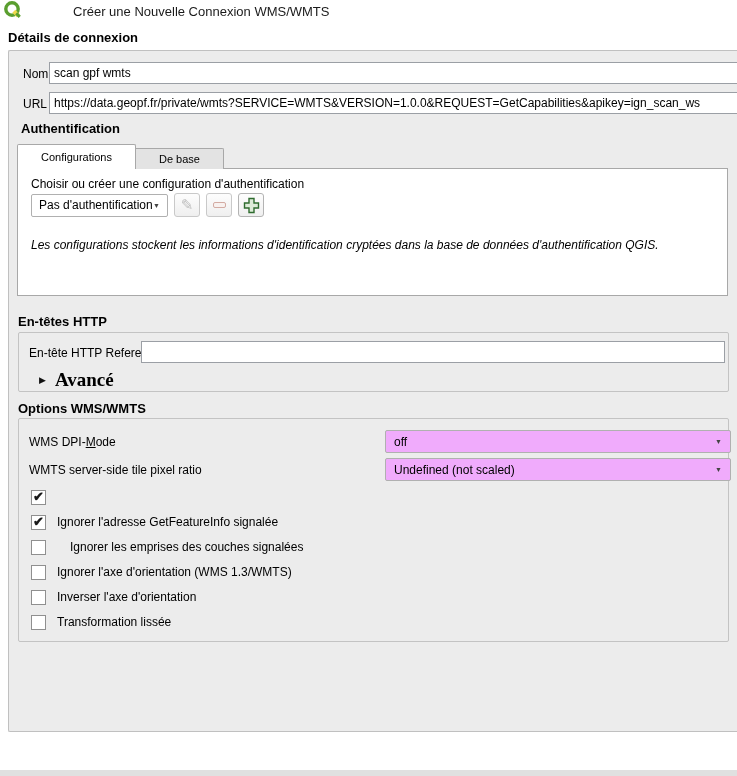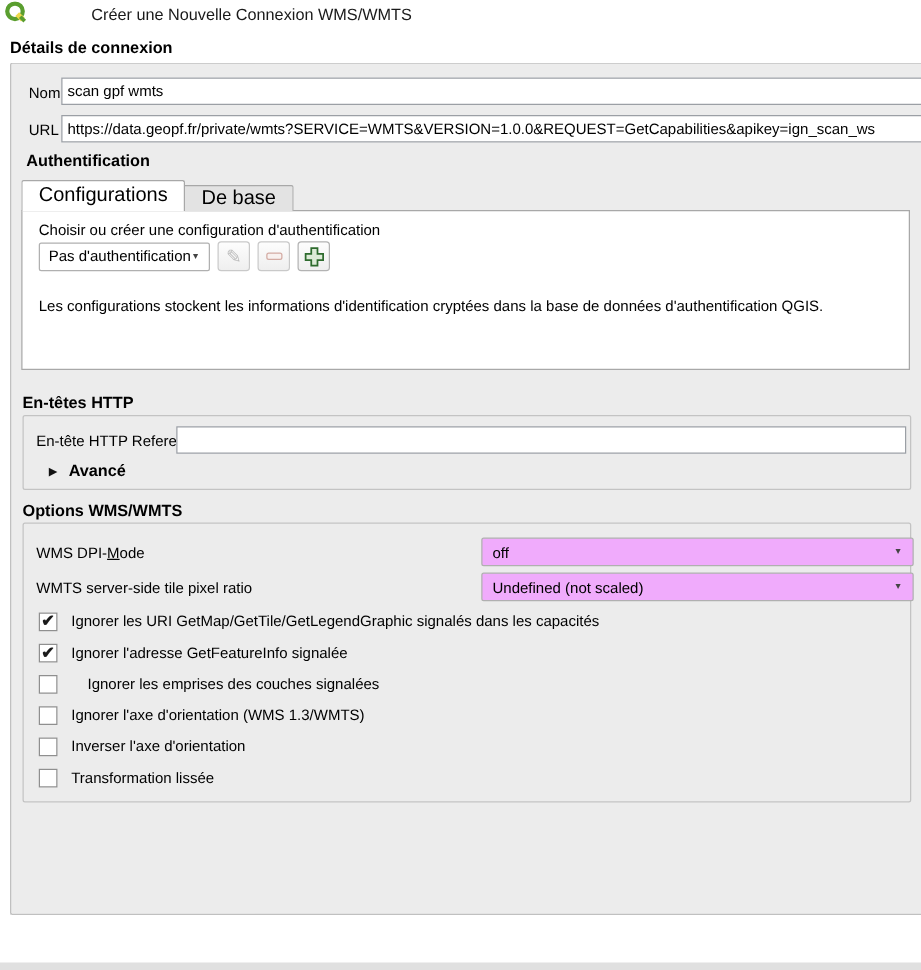--- a/index.html
+++ b/index.html
@@ -28,22 +28,22 @@
   .text-input {
     position:absolute; height:22px; background:#fff; border:1px solid #9b9fa5;
     font-family:"Liberation Sans", sans-serif; font-size:12px; color:#000;
     padding:0 4px; outline:none;
   }
   .section-title { position:absolute; font-size:13px; font-weight:bold; }
 
   
   .tabbar { position:absolute; left:8px; top:93px; height:25px; display:flex; align-items:flex-end; z-index:2; }
   .tab {
-    font-size:16px; border:1px solid #a8a8a8; border-bottom:none;
-    padding:0 13px; display:flex; align-items:center; cursor:default;
+    font-size:11px; border:1px solid #a8a8a8; border-bottom:none;
+    padding:0 23px; display:flex; align-items:center; cursor:default;
   }
   .tab.active { background:#fff; height:25px; border-radius:2px 2px 0 0; position:relative; z-index:3; }
   .tab.inactive { background:#e3e3e3; height:21px; border-left:none; border-radius:0 2px 0 0; }
   .tab-pane {
     position:absolute; left:8px; top:117px; width:711px; height:128px;
     background:#ffffff; border:1px solid #a8a8a8; z-index:1;
   }
   .choose-label { position:absolute; left:13px; top:8px; }
   .auth-controls { position:absolute; left:13px; top:24px; display:flex; align-items:center; gap:6px; }
   .combo-sm {
@@ -52,32 +52,32 @@
     padding:0 7px; cursor:default;
   }
   .combo-arrow { font-size:7px; color:#444; line-height:1; }
   .tool-btn {
     width:26px; height:24px; border:1px solid #b3b3b3; border-radius:3px;
     background:linear-gradient(#fdfdfd,#efefef); display:flex; align-items:center; justify-content:center;
   }
   .tool-btn.disabled { border-color:#c9c9c9; }
   .pencil-glyph { font-size:15px; color:#bdbdbd; transform:rotate(0deg); }
   .minus-glyph { width:13px; height:6px; border:1px solid #d3aba3; border-radius:2px; background:#f8f1ef; }
-  .info-text { position:absolute; left:13px; top:69px; font-size:12px; }
+  .info-text { position:absolute; left:13px; top:69px; font-size:12px;font-style:italic; }
 
   
   .http-frame {
     position:absolute; left:9px; top:281px; width:711px; height:60px;
     border:1px solid #c3c3c3; border-radius:2px;
   }
   .referer-label { position:absolute; left:10px; top:13px; }
   .referer-input { left:122px; top:8px; width:584px; }
   .advanced-row { position:absolute; left:20px; top:36px; display:flex; align-items:center; gap:9px; }
   .tri { font-size:9px; color:#111; }
-  .advanced-label { font-size:13px; font-weight:bold; }
+  .advanced-label { font-size:19px; font-weight:bold;font-family:Liberation Serif, serif; }
 
   
   .options-frame {
     position:absolute; left:9px; top:367px; width:711px; height:224px;
     border:1px solid #c3c3c3; border-radius:2px;
   }
   .opt-label { position:absolute; left:10px; }
   .mnemonic { text-decoration:underline; }
   .combo-wide {
     position:absolute; left:366px; width:346px; height:23px;
@@ -169,21 +169,20 @@
       <div class="opt-label" style="top:44px;">WMTS server-side tile pixel ratio</div>
       <div class="combo-wide" style="top:39px;">
         <span>Undefined (not scaled)</span>
         <span class="combo-arrow">▼</span>
       </div>
 
       <div class="check-row" style="top:70px;">
         <div class="checkbox checked">
           <span class="check-glyph">✔</span>
         </div>
-        <span>Ignorer les URI GetMap/GetTile/GetLegendGraphic signalés dans les capacités</span>
       </div>
 
       <div class="check-row" style="top:95px;">
         <div class="checkbox checked">
           <span class="check-glyph">✔</span>
         </div>
         <span>Ignorer l'adresse GetFeatureInfo signalée</span>
       </div>
 
       <div class="check-row" style="top:120px;gap:24px;">

